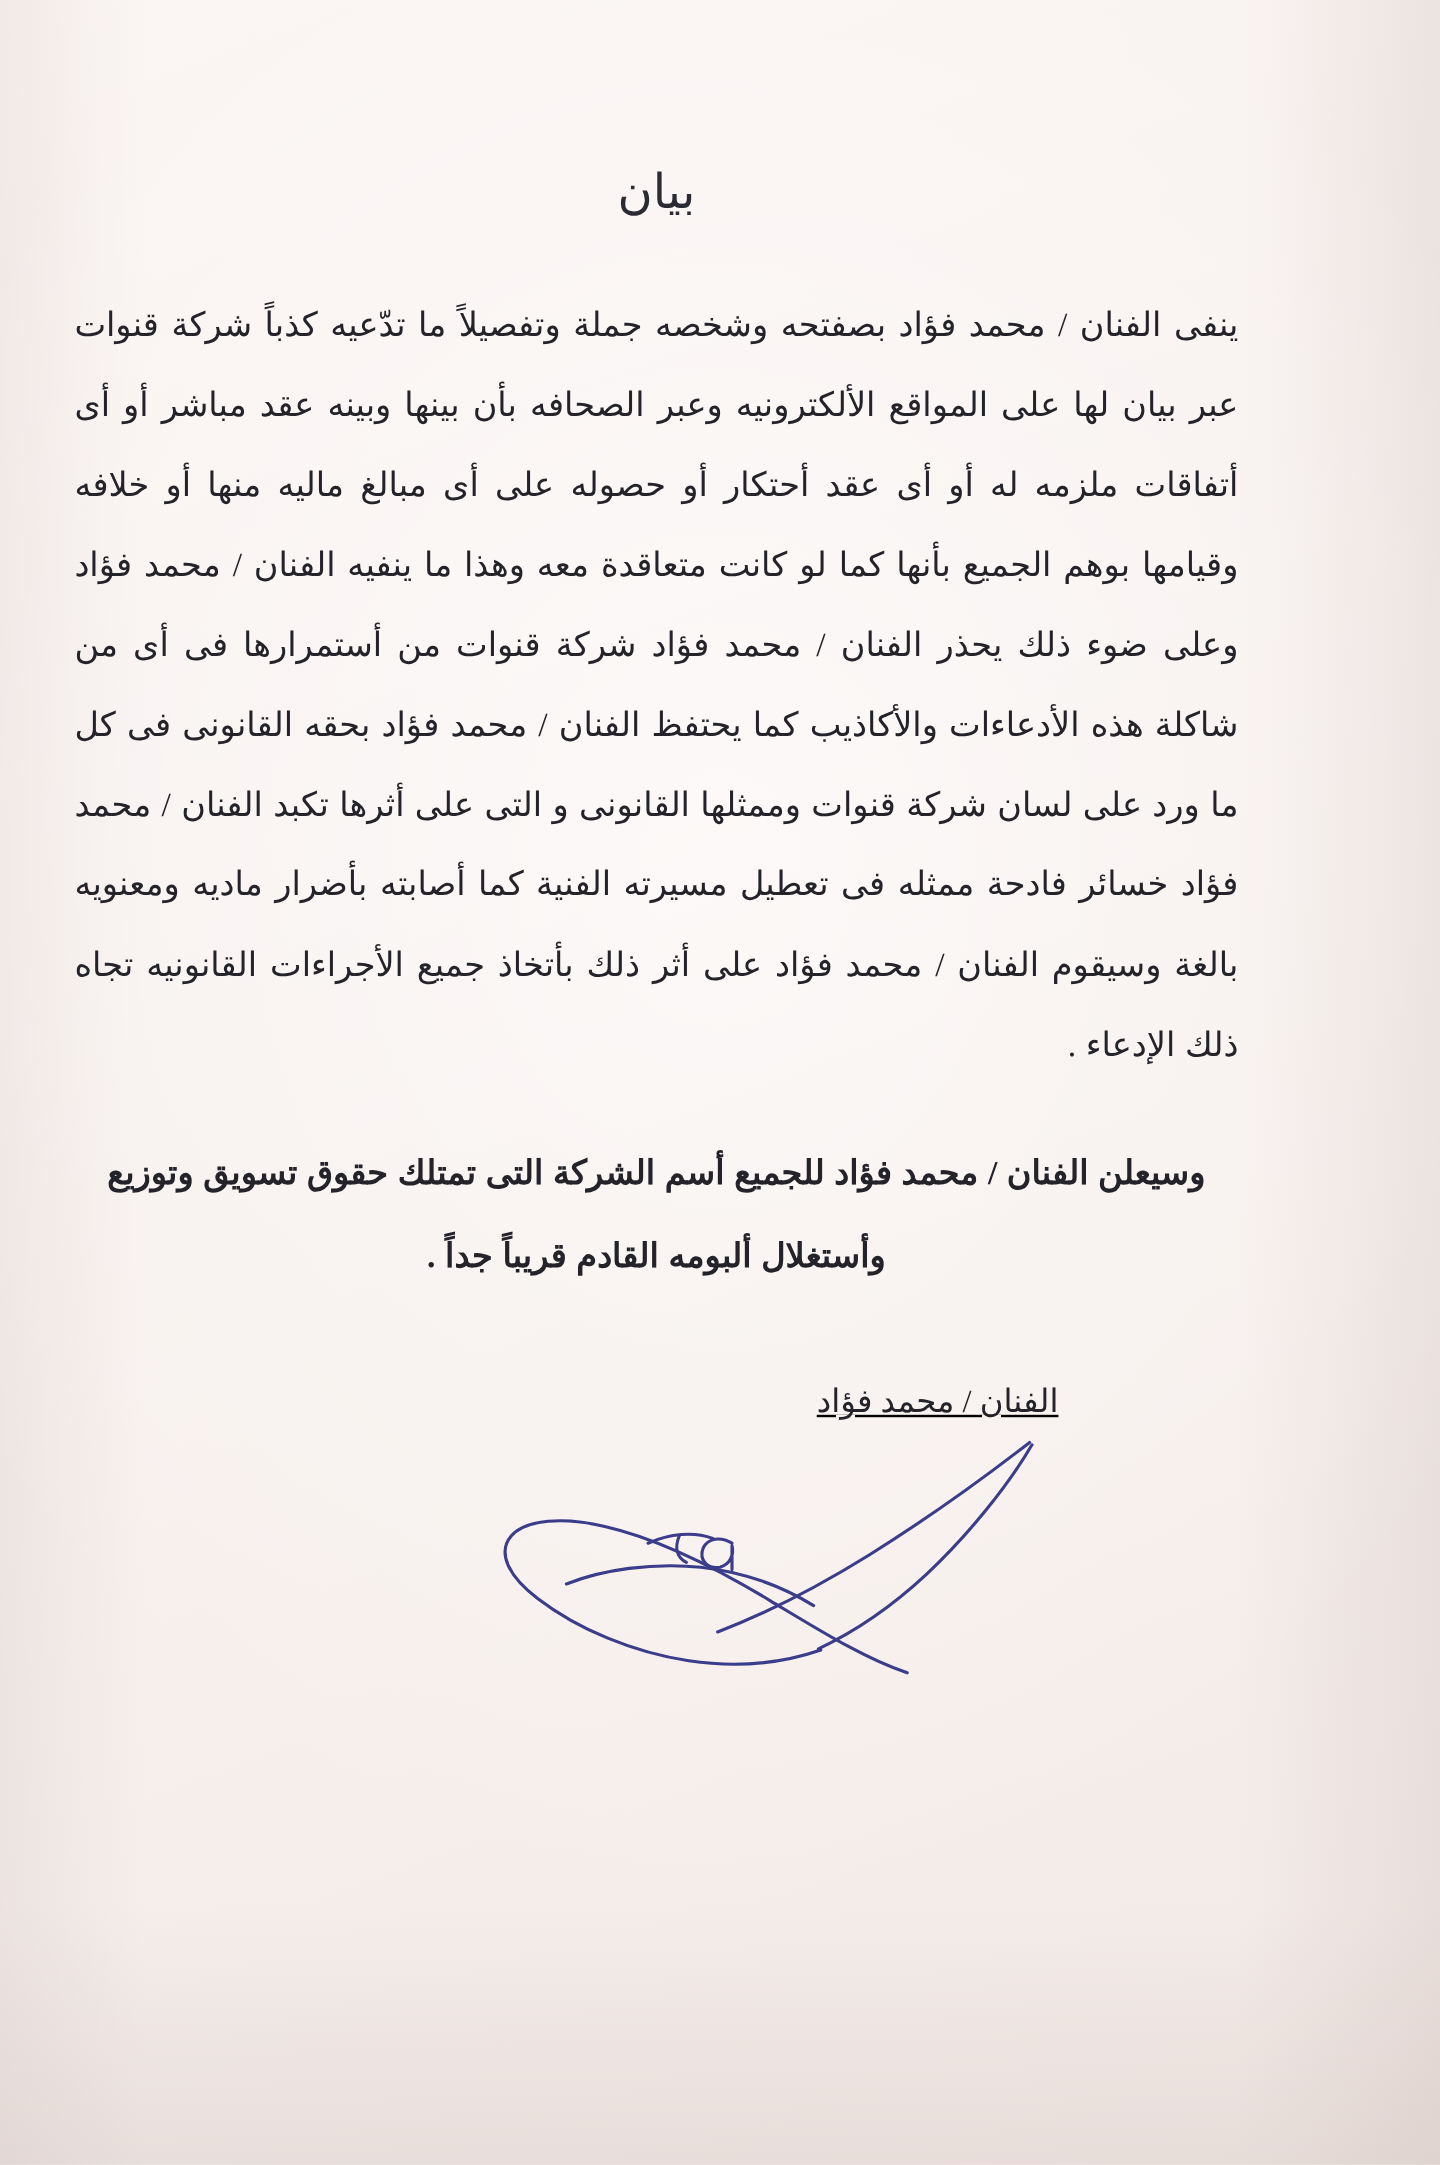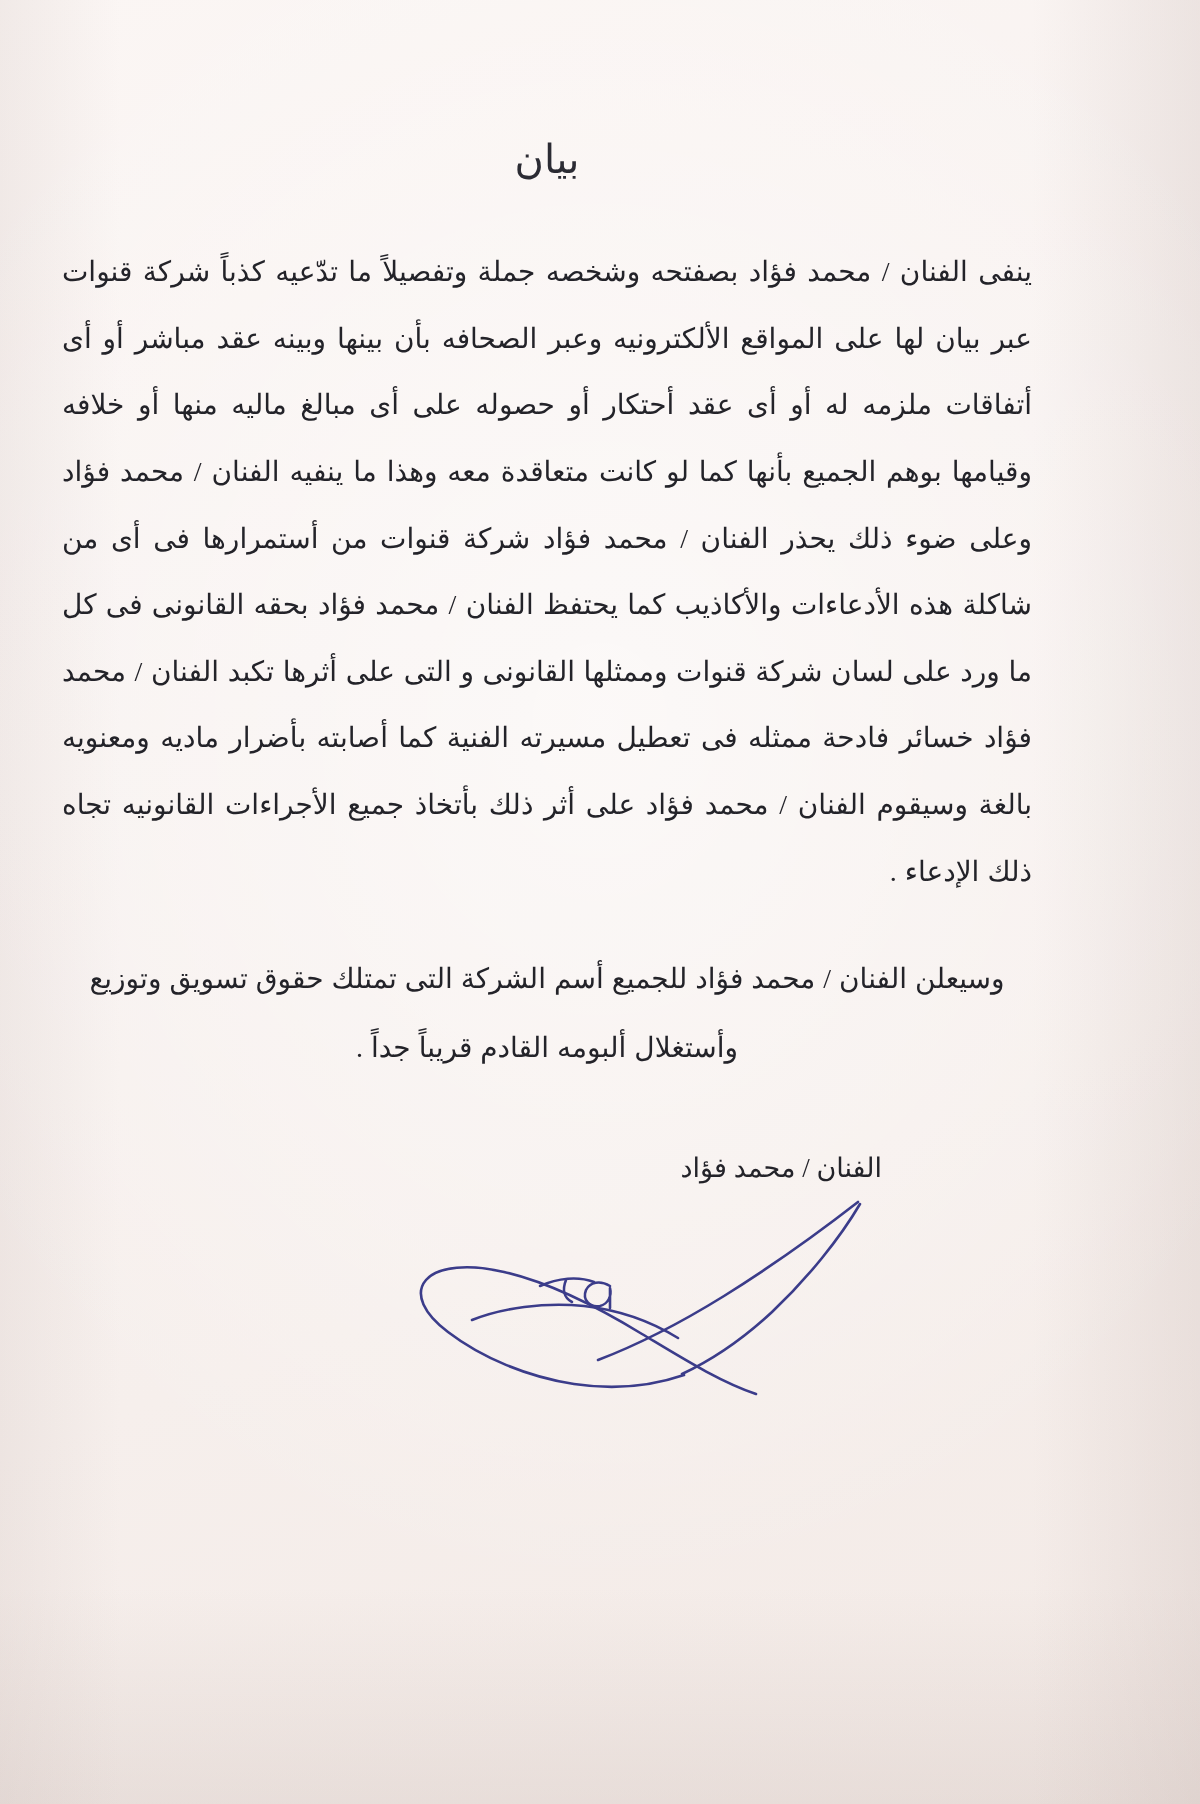--- a/index.html
+++ b/index.html
@@ -67,25 +67,27 @@
   }
 
   .para-1 {
     margin-bottom: 40px;
   }
 
   .para-2 {
     text-align: center;
     line-height: 2.45;
     margin-bottom: 70px;
+    font-weight: bold;
   }
 
   .signature-block {
     margin-top: 40px;
     padding-right: 150px;
+    text-decoration: underline;
   }
 
   .signature-name {
     font-size: 27px;
     color: #232329;
     text-align: right;
     margin: 0;
   }
 
   .signature-mark {

